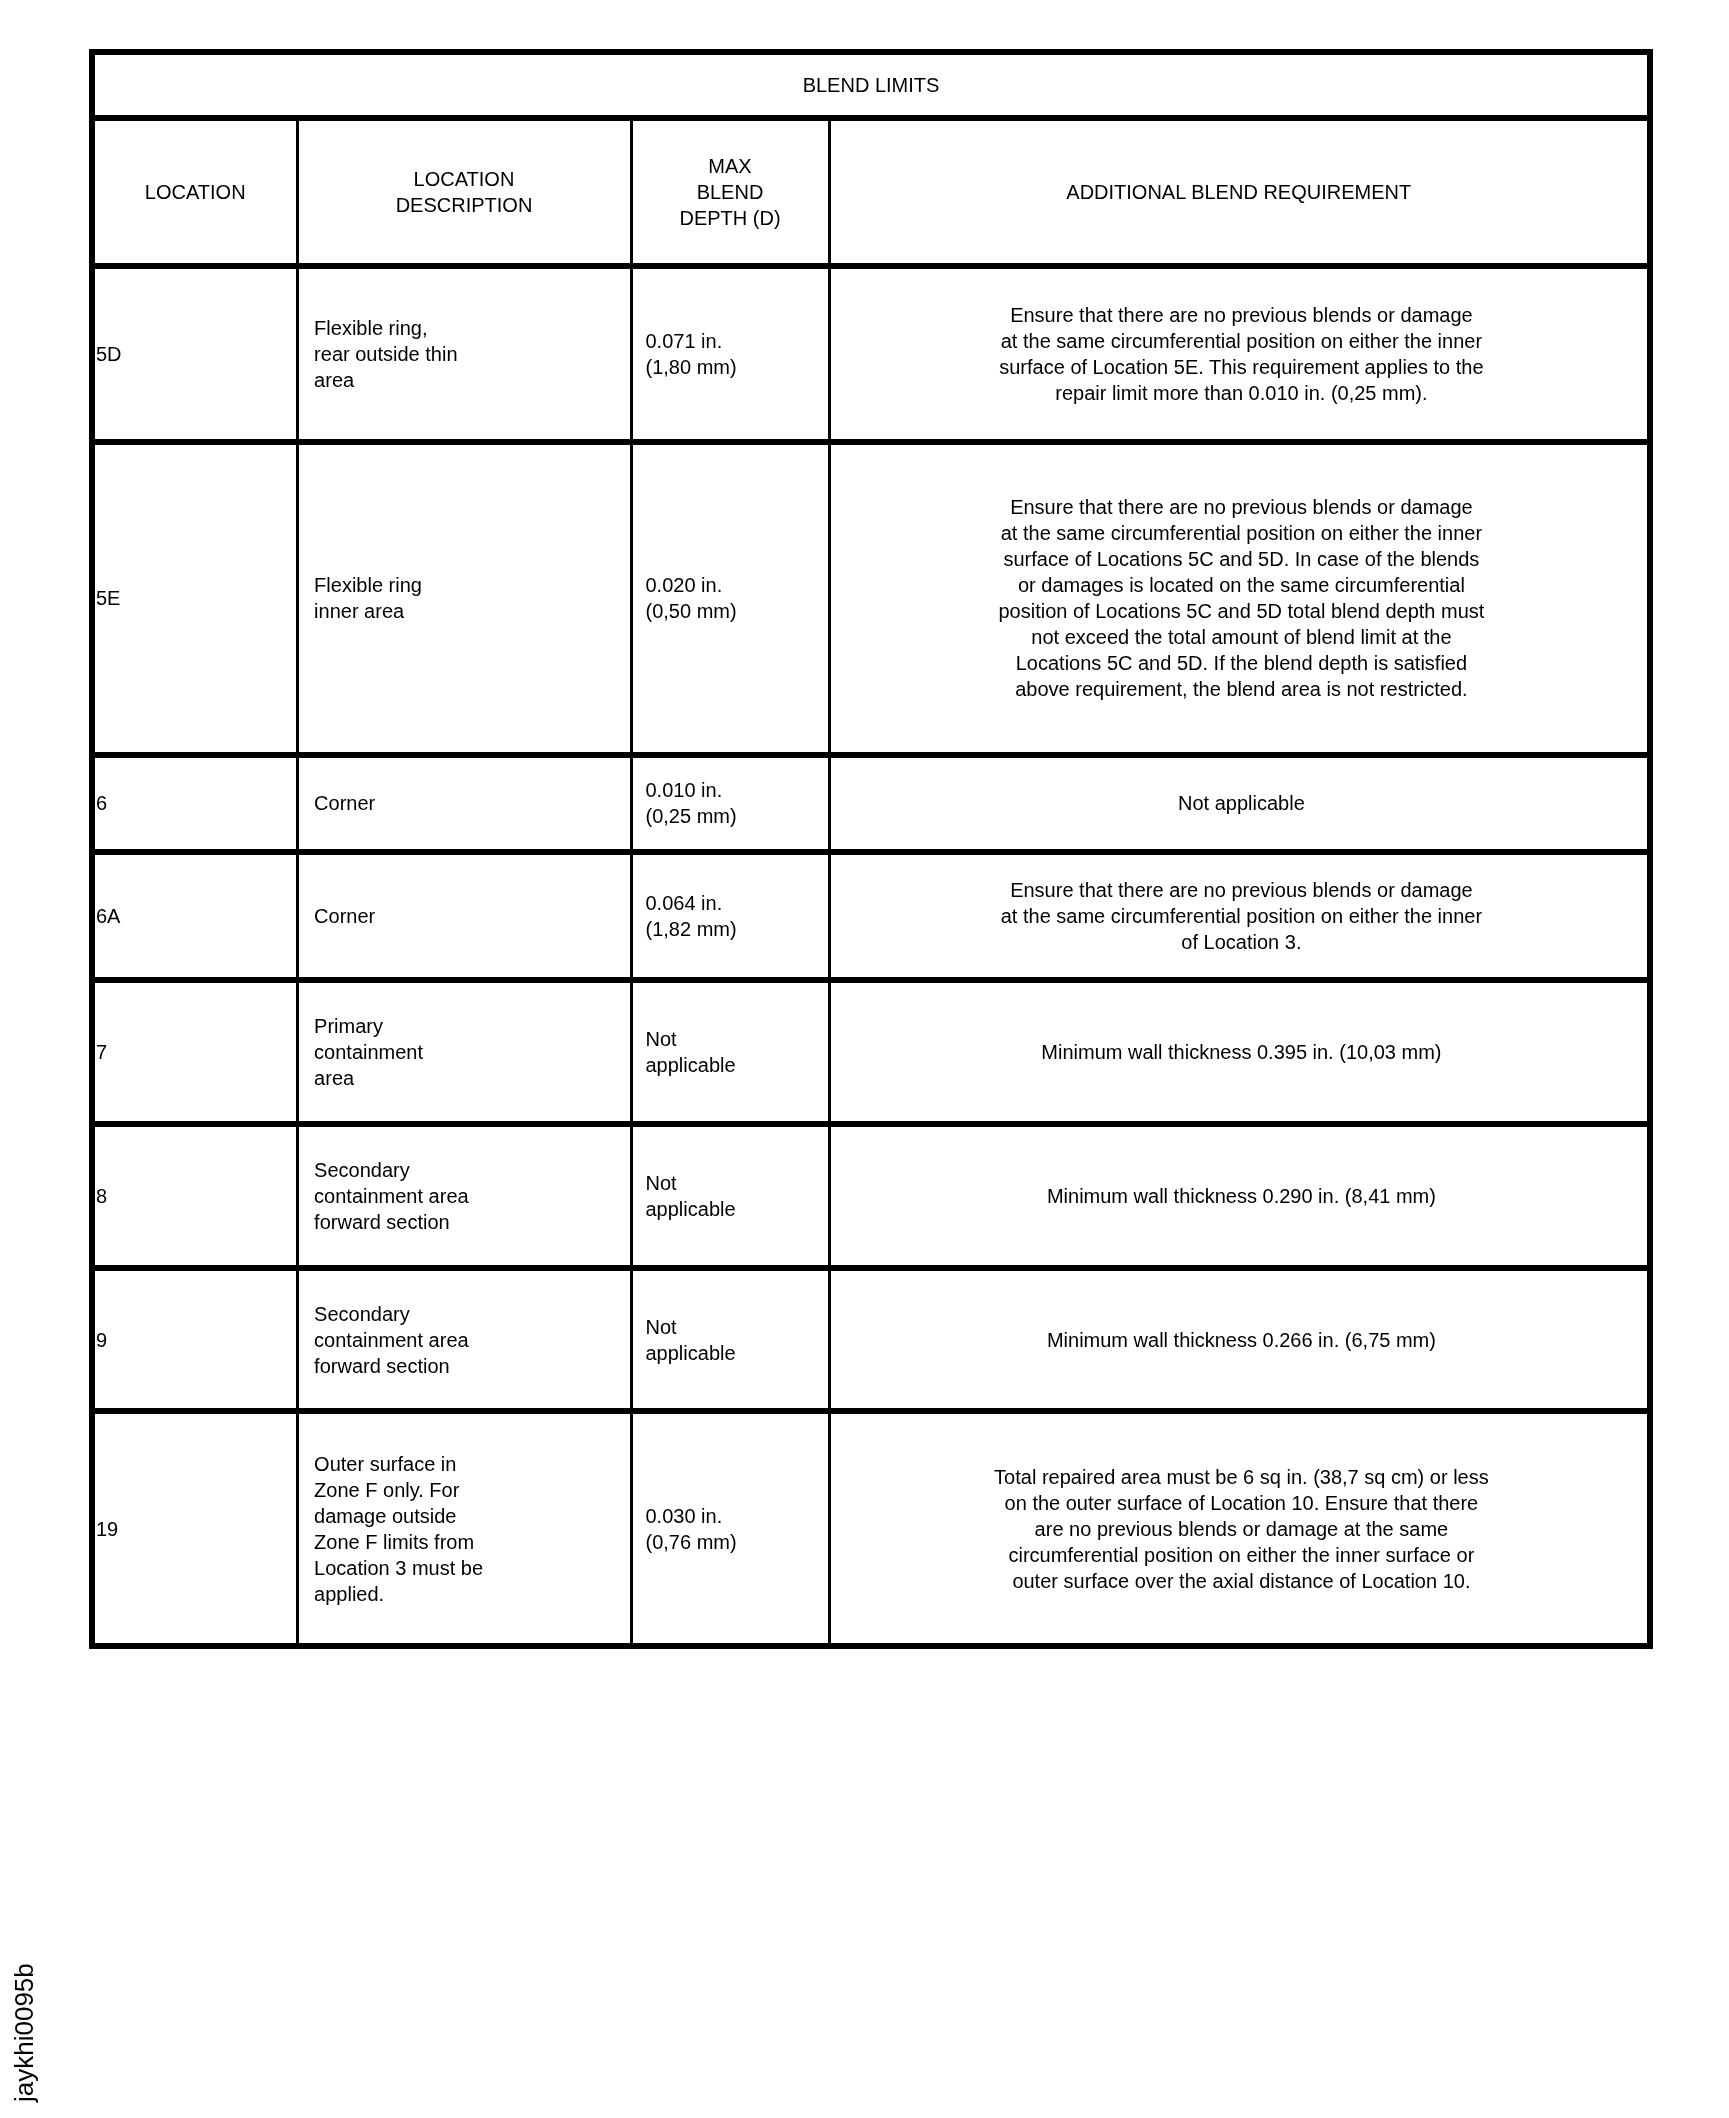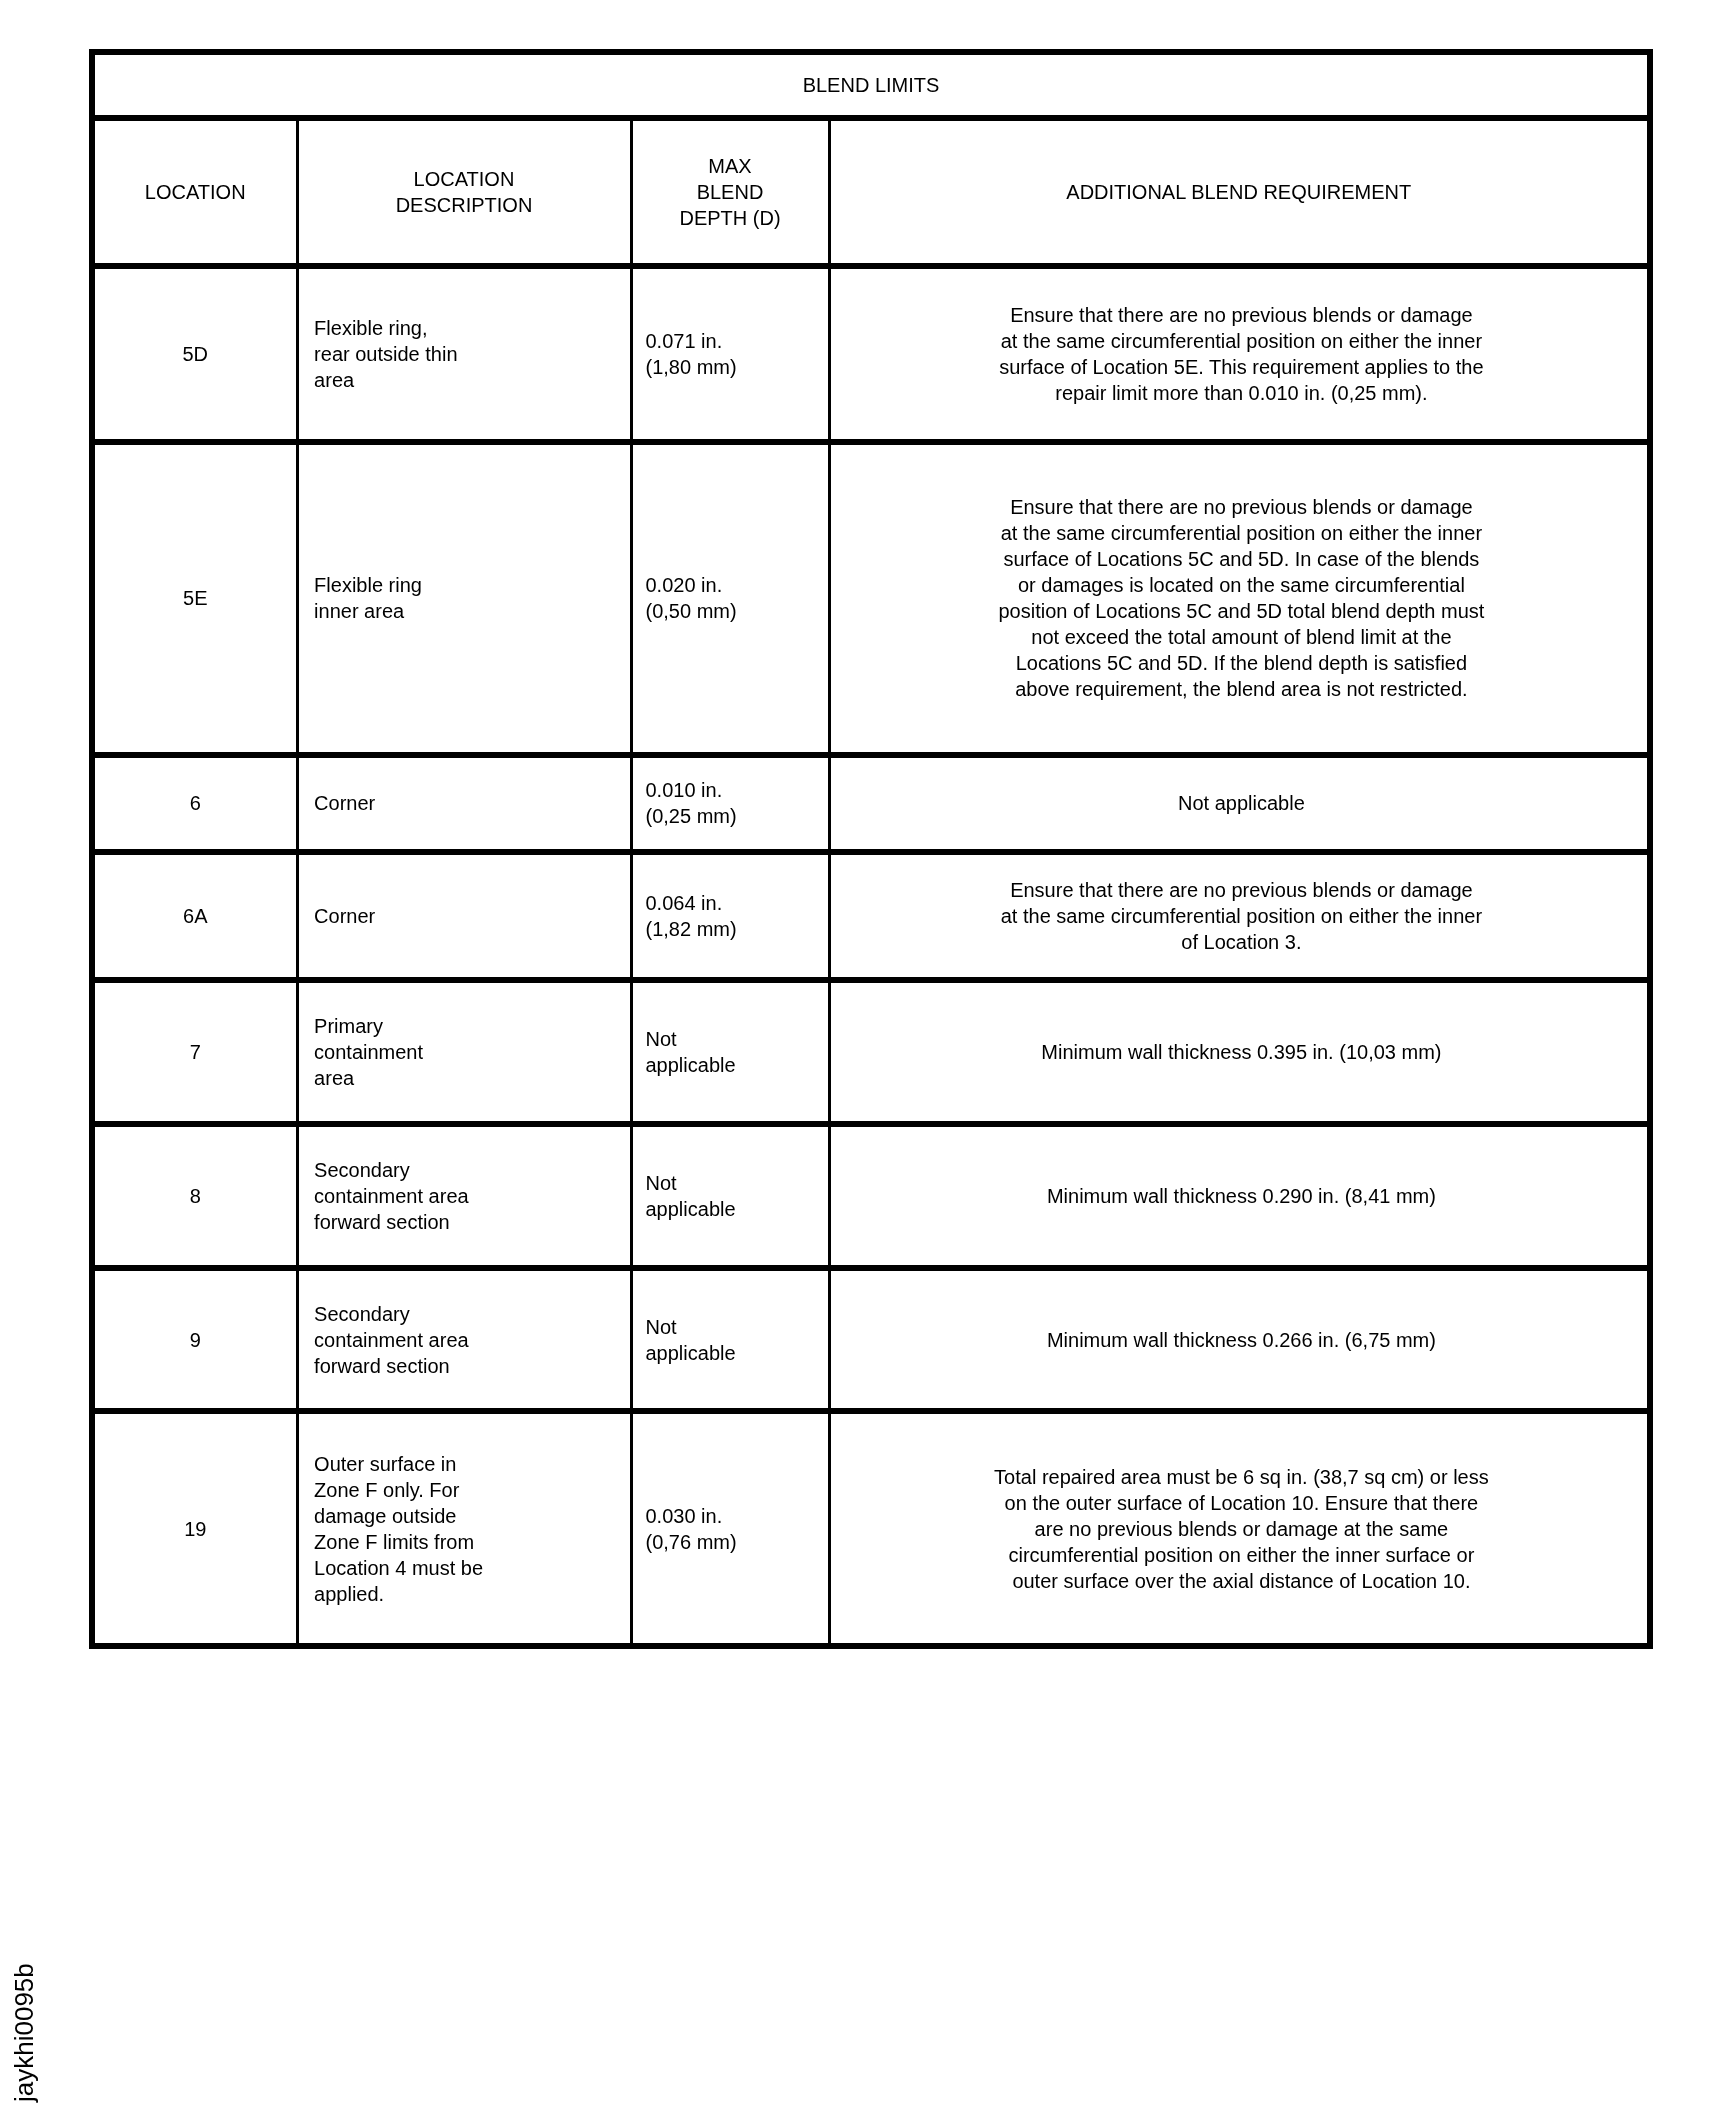--- a/index.html
+++ b/index.html
@@ -44,21 +44,20 @@
     height: 58px;
     text-align: center;
     font-size: 28.6px;
     white-space: normal;
   }
   tr.header-row td {
     height: 140px;
     text-align: center;
   }
   td.cell-location {
-    text-align: center;
   }
   td.cell-description {
     padding: 3.9px 6.5px 3.9px 15.6px;
   }
   td.cell-depth {
     padding: 3.9px 3.9px 3.9px 13px;
   }
   td.cell-additional {
     padding: 3.9px 11.7px 3.9px 17px;
     text-align: center;
@@ -187,21 +186,21 @@
 applicable</td>
       <td class="cell-additional">Minimum wall thickness 0.266 in. (6,75 mm)</td>
     </tr>
 
     <tr class="row-10">
       <td class="cell-location">19</td>
       <td class="cell-description">Outer surface in
 Zone F only. For
 damage outside
 Zone F limits from
-Location 4 must be
+Location 3 must be
 applied.</td>
       <td class="cell-depth">0.030 in.
 (0,76 mm)</td>
       <td class="cell-additional">Total repaired area must be 6 sq in. (38,7 sq cm) or less
 on the outer surface of Location 10.  Ensure that there
 are no previous blends or damage at the same
 circumferential position on either the inner surface or
 outer surface over the axial distance of Location 10.</td>
     </tr>
 

